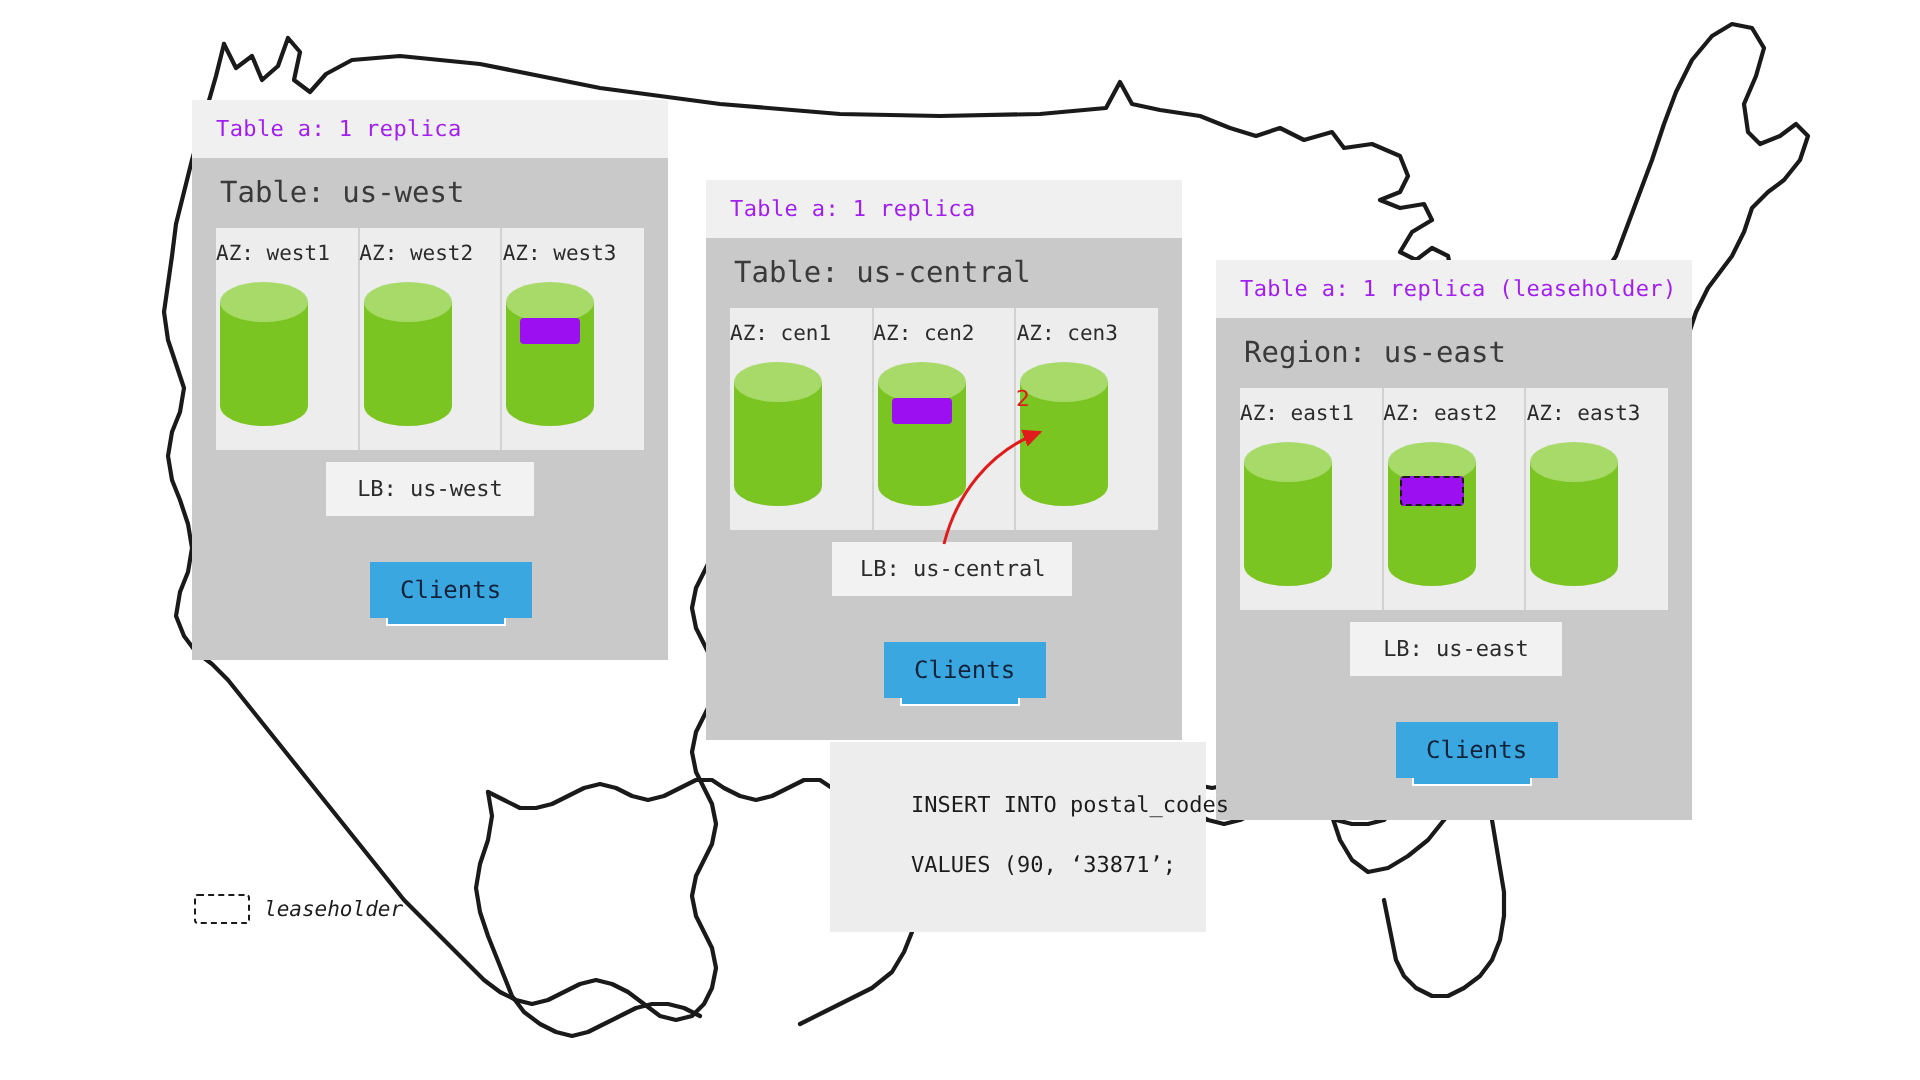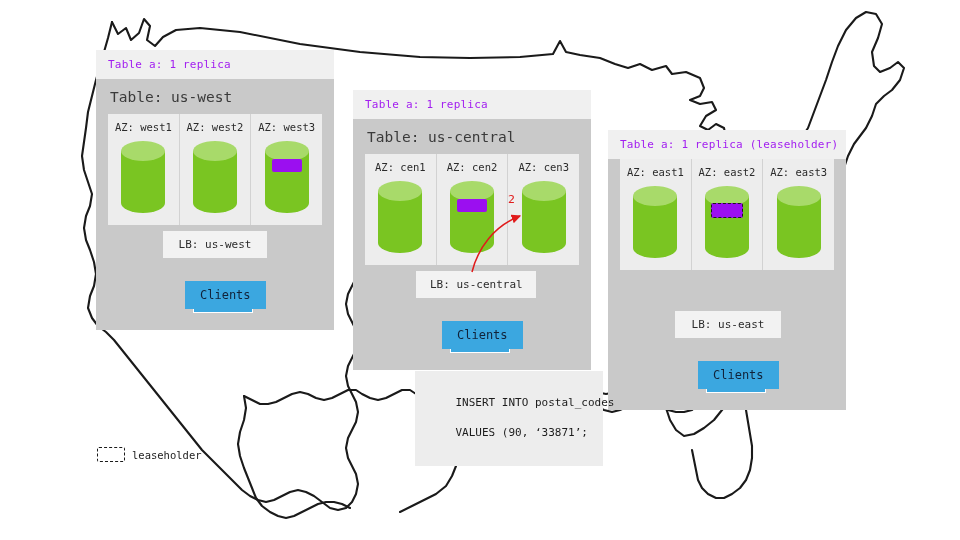--- a/index.html
+++ b/index.html
@@ -25,21 +25,21 @@
     white-space:nowrap;
   }
   .panel-body{padding:0 12px 0 12px;}
   .region-title{
     color:#3a3a3a;font-size:14.5px;
     padding:10px 0 9px 2px;white-space:nowrap;
   }
   .az-row{display:flex;background:#ededed;}
   .az-cell{
     flex:1 1 0;background:#ededed;
-    display:flex;flex-direction:column;align-items:center;
+    display:flex;flex-direction:column;align-items:flex-start;
     padding:7px 0 10px 0;position:relative;
   }
   .az-cell + .az-cell{border-left:1px solid #d2d2d2;}
   .az-label{font-size:10.5px;color:#2b2b2b;white-space:nowrap;margin-bottom:6px;}
 
   
   .cyl{position:relative;}
   .cyl svg{display:block;}
   .replica{
     position:absolute;border-radius:2px;background:#9b0ff0;
@@ -274,20 +274,21 @@
   </div>
 
   <div class="sql-box" style="left:415px;top:371px;width:162px;">
     <span>INSERT INTO postal_codes</span><br>
     <span>VALUES (90, ‘33871’;</span>
   </div>
 
   <div class="region-panel" style="left:608px;top:130px;width:238px;height:280px;">
     <div class="panel-header">Table a: 1 replica (leaseholder)</div>
     <div class="panel-body">
+      <div class="region-title">Region: us-east</div>
       <div class="az-row">
 
         <div class="az-cell">
           <div class="az-label">AZ: east1</div>
           <div class="cyl">
             <svg width="48" height="76" viewBox="0 0 48 76" xmlns="http://www.w3.org/2000/svg">
               <path d="M2,12 L2,64 A22,10 0 0 0 46,64 L46,12 Z" fill="#7ac522"></path>
               <ellipse cx="24" cy="12" rx="22" ry="10" fill="#a8da6a"></ellipse>
             </svg>
           </div>
@@ -331,18 +332,18 @@
   <svg class="arrow-layer" viewBox="0 0 960 540" xmlns="http://www.w3.org/2000/svg">
     <defs>
       <marker id="arrowhead-red" markerWidth="7" markerHeight="7" refX="5.6" refY="3" orient="auto">
         <path d="M0,0 L6.4,3 L0,6 Z" fill="#e01b1b"></path>
       </marker>
     </defs>
     <path d="M472,272 C478,248 494,226 520,216" fill="none" stroke="#e01b1b" stroke-width="1.5" marker-end="url(#arrowhead-red)"></path>
   </svg>
   <div class="arrow-num" style="left:508px;top:193px;">2</div>
 
-  <div class="legend" style="left:97px;top:447px;">
+  <div class="legend" style="left:97px;top:447px;font-style:italic;">
     <div class="legend-swatch"></div>
     <div class="legend-text">leaseholder</div>
   </div>
 
 </div>
 
 </body></html>

